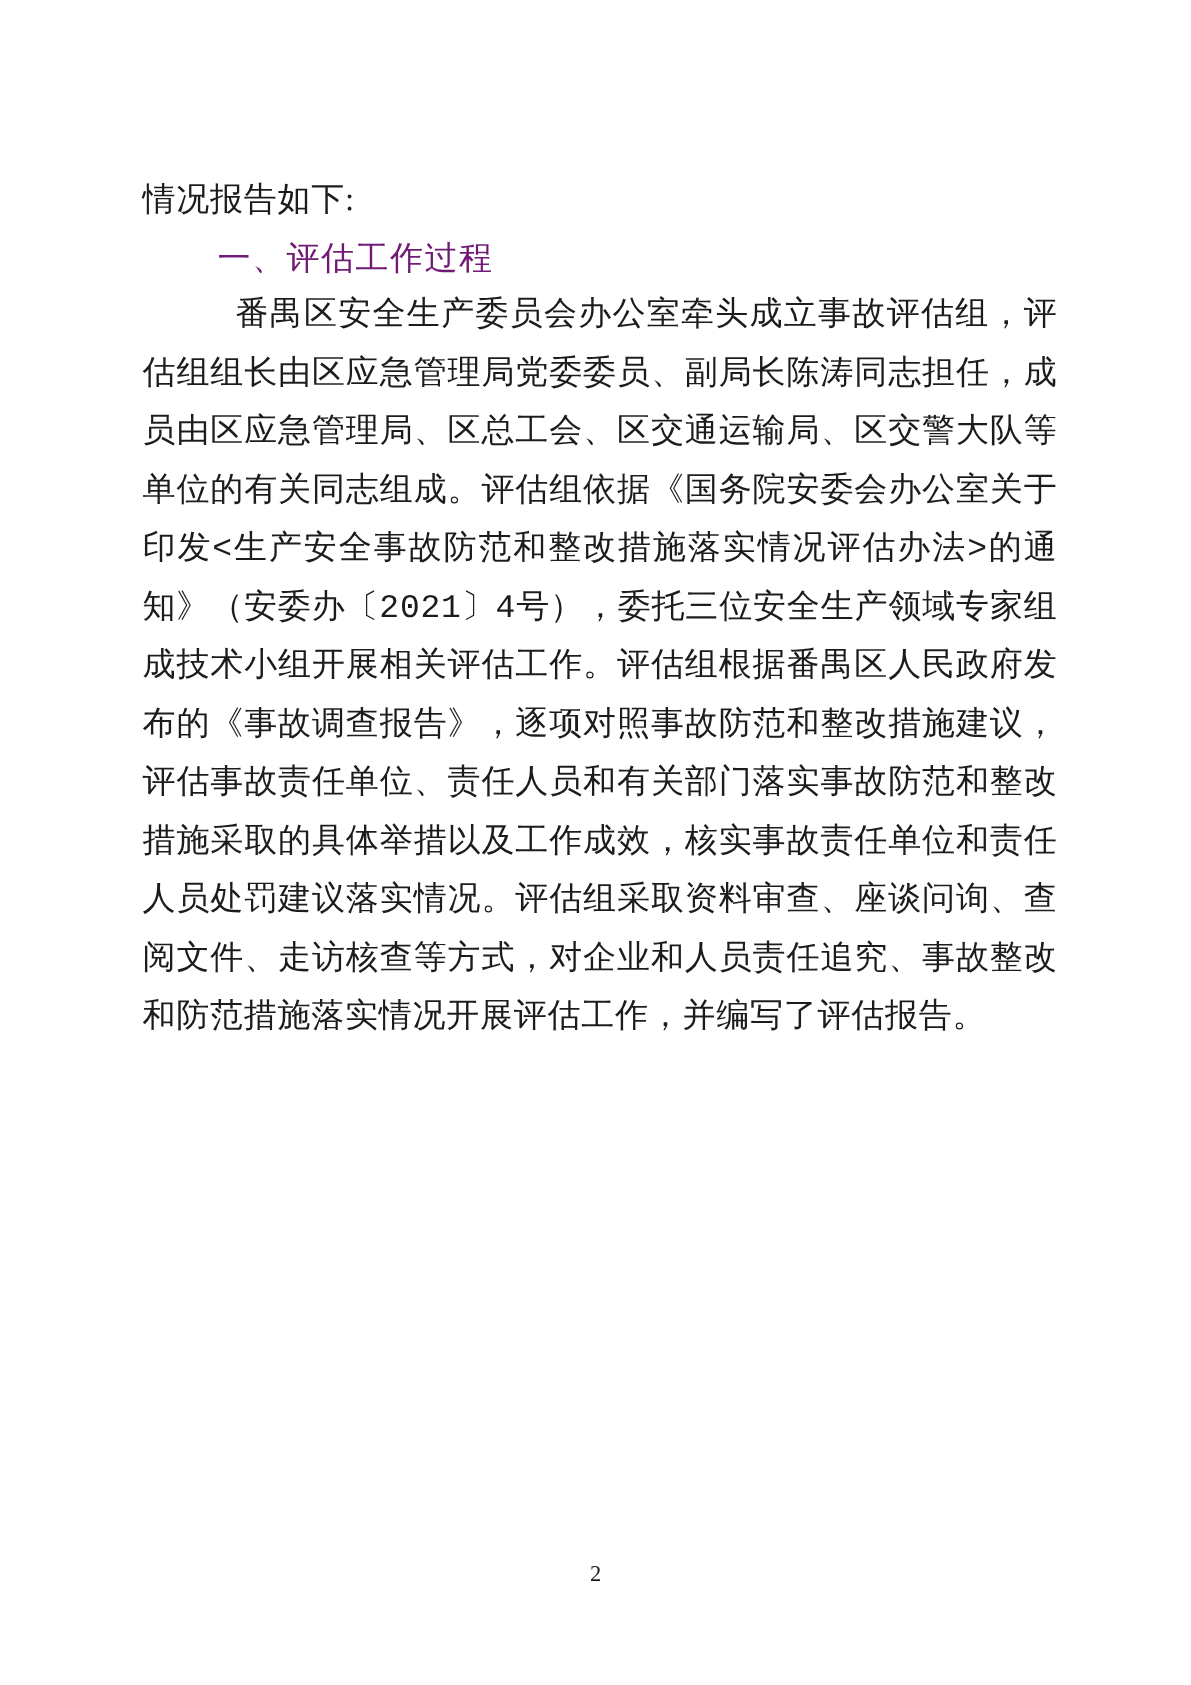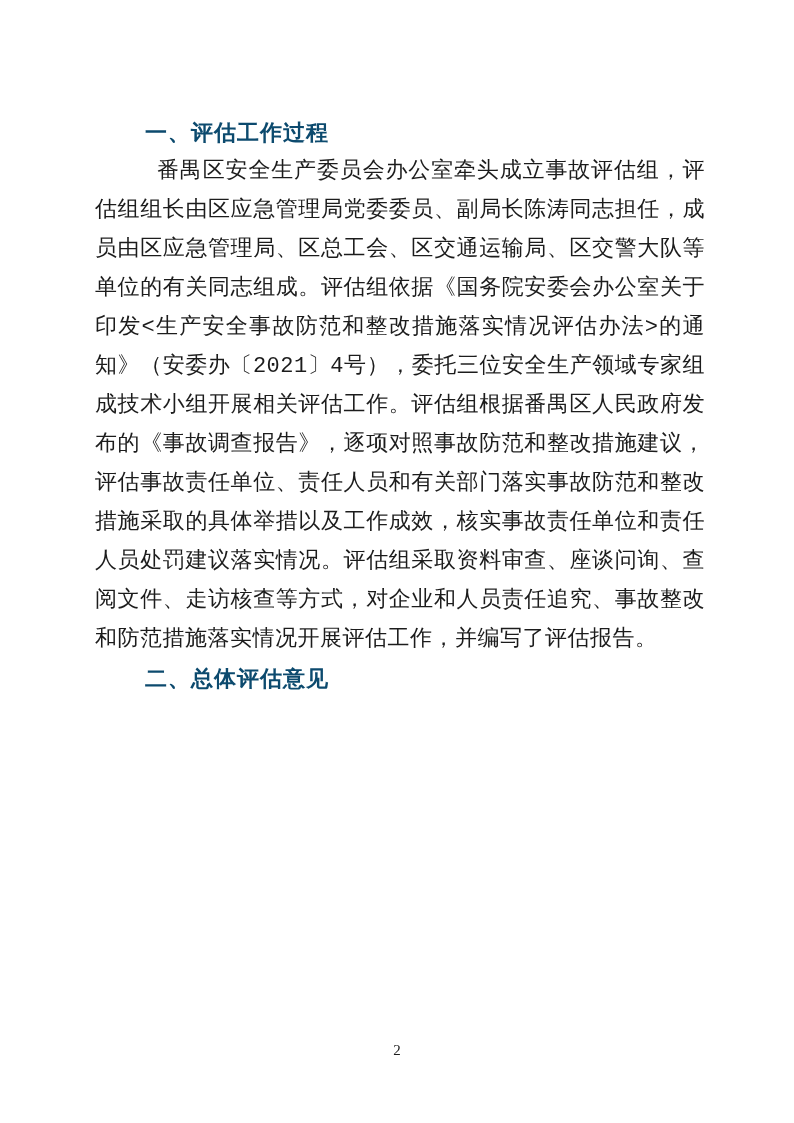--- a/index.html
+++ b/index.html
@@ -36,45 +36,45 @@
   }
   .body-par {
     text-indent: 62px;
     letter-spacing: 0.5px;
     text-align: justify;
     text-justify: inter-ideograph;
     font-family: Liberation Mono, monospace;
   }
   .sec-heading {
     text-indent: 50px;
-    font-weight: bold;
+    font-weight: normal;
     letter-spacing: 1px;
     font-family: "Liberation Sans", sans-serif;
-    color: #0c4a6e;
+    color: #701a75;
   }
   .page-number {
     position: absolute;
     top: 1042px;
     left: 0;
     width: 794px;
     text-align: center;
     font-size: 15px;
     line-height: 16px;
     color: #1c1c1c;
     font-family: "Liberation Serif", serif;
   }
 </style>
 </head>
 <body>
 
 <div class="page">
   <div class="content">
+    <p class="continuation-line">情况报告如下:</p>
 
     <h2 class="sec-heading">一、评估工作过程</h2>
 
     <p class="body-par">番禺区安全生产委员会办公室牵头成立事故评估组，评估组组长由区应急管理局党委委员、副局长陈涛同志担任，成员由区应急管理局、区总工会、区交通运输局、区交警大队等单位的有关同志组成。评估组依据《国务院安委会办公室关于印发&lt;生产安全事故防范和整改措施落实情况评估办法&gt;的通知》（安委办〔2021〕4号），委托三位安全生产领域专家组成技术小组开展相关评估工作。评估组根据番禺区人民政府发布的《事故调查报告》，逐项对照事故防范和整改措施建议，评估事故责任单位、责任人员和有关部门落实事故防范和整改措施采取的具体举措以及工作成效，核实事故责任单位和责任人员处罚建议落实情况。评估组采取资料审查、座谈问询、查阅文件、走访核查等方式，对企业和人员责任追究、事故整改和防范措施落实情况开展评估工作，并编写了评估报告。</p>
 
-    <h2 class="sec-heading">二、总体评估意见</h2>
 
   </div>
 
   <div class="page-number">2</div>
 </div>
 
 </body></html>

